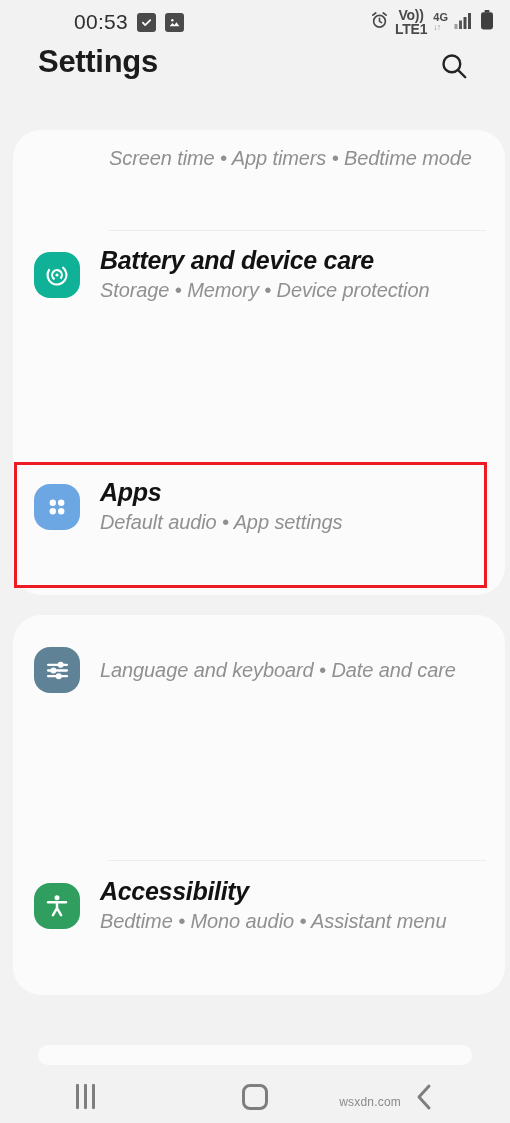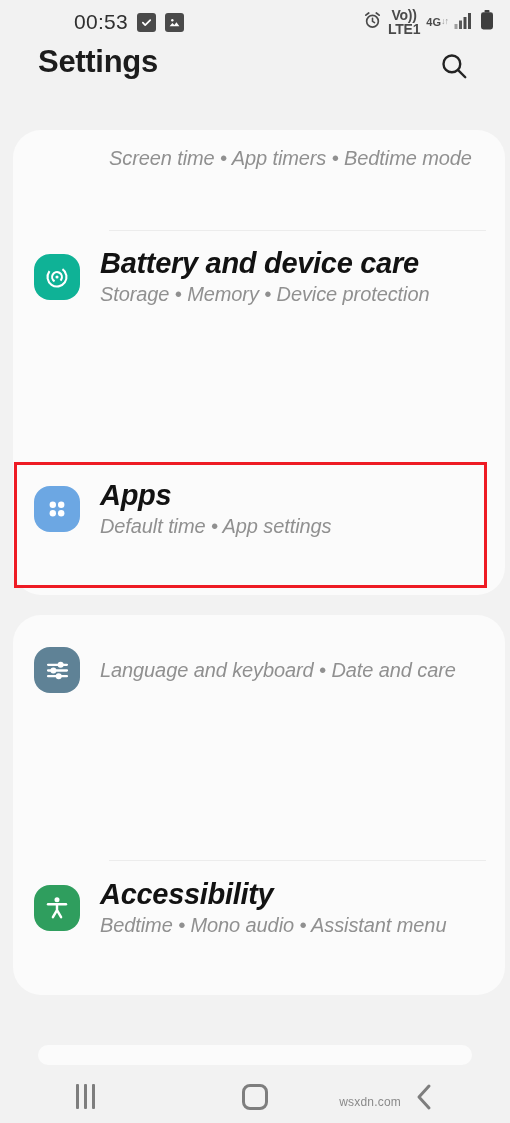--- a/index.html
+++ b/index.html
@@ -21,21 +21,21 @@
   .sb-chip{
     width:19px; height:19px; border-radius:3px; background:#4a4a4a;
     display:flex; align-items:center; justify-content:center;
   }
   .sb-chip svg{ display:block; }
   .sb-right{
     position:absolute; right:16px; display:flex; align-items:center; gap:6px;
   }
   .volte{ display:flex; flex-direction:column; align-items:center; line-height:1; }
   .volte span{ font-size:14px; font-weight:700; color:#4a4a4a; letter-spacing:-.2px; }
-  .fourg{ display:flex; flex-direction:row; align-items:flex-start; line-height:1; }
+  .fourg{ display:flex; flex-direction:column; align-items:flex-start; line-height:1; }
   .fourg .g{ font-size:11px; font-weight:700; color:#4a4a4a; }
   .fourg .arrows{ font-size:9px; color:#9a9a9a; letter-spacing:-1px; }
 
   
   .titlebar{
     position:absolute; top:44px; left:0; width:510px; height:86px;
     display:flex; align-items:flex-start; padding:0 34px 0 38px;
     justify-content:space-between;
   }
   .page-title{ font-size:31px; font-weight:700; color:#1c1c1c; letter-spacing:-.3px; }
@@ -59,21 +59,21 @@
     flex:0 0 46px; display:flex; align-items:center; justify-content:center;
     border-radius:34% / 34%;
   }
   .squircle{
     width:46px; height:46px;
     border-radius:16px;
     display:flex; align-items:center; justify-content:center;
   }
   .row-text{ flex:1 1 auto; padding-right:16px; }
   .row-title{
-    font-size:29px; font-weight:700; color:#121212;
+    font-size:25px; font-weight:700; color:#121212;
     line-height:1.18; letter-spacing:-.3px;
   }
   .row-sub{
     font-size:20px; color:#909090; line-height:1.28; margin-top:2px;
     letter-spacing:-.1px;
   }
   .divider{
     position:absolute; left:96px; width:377px; height:1px; background:#ececec;
   }
 
@@ -209,21 +209,21 @@
                 <svg width="28" height="28" viewBox="0 0 24 24">
                   <circle cx="8.4" cy="8.4" r="2.75" fill="#fff"></circle>
                   <circle cx="15.6" cy="8.4" r="2.75" fill="#fff"></circle>
                   <circle cx="8.4" cy="15.6" r="2.75" fill="#fff"></circle>
                   <circle cx="15.6" cy="15.6" r="2.75" fill="#fff"></circle>
                 </svg>
               </div>
             </div>
             <div class="row-text">
               <div class="row-title">Apps</div>
-              <div class="row-sub">Default time  •  App settings</div>
+              <div class="row-sub">Default audio  •  App settings</div>
             </div>
           </div>
         </div>
 
       </div>
     </div>
 
     <div class="card" id="card2">
       <div class="card-clip">
 

